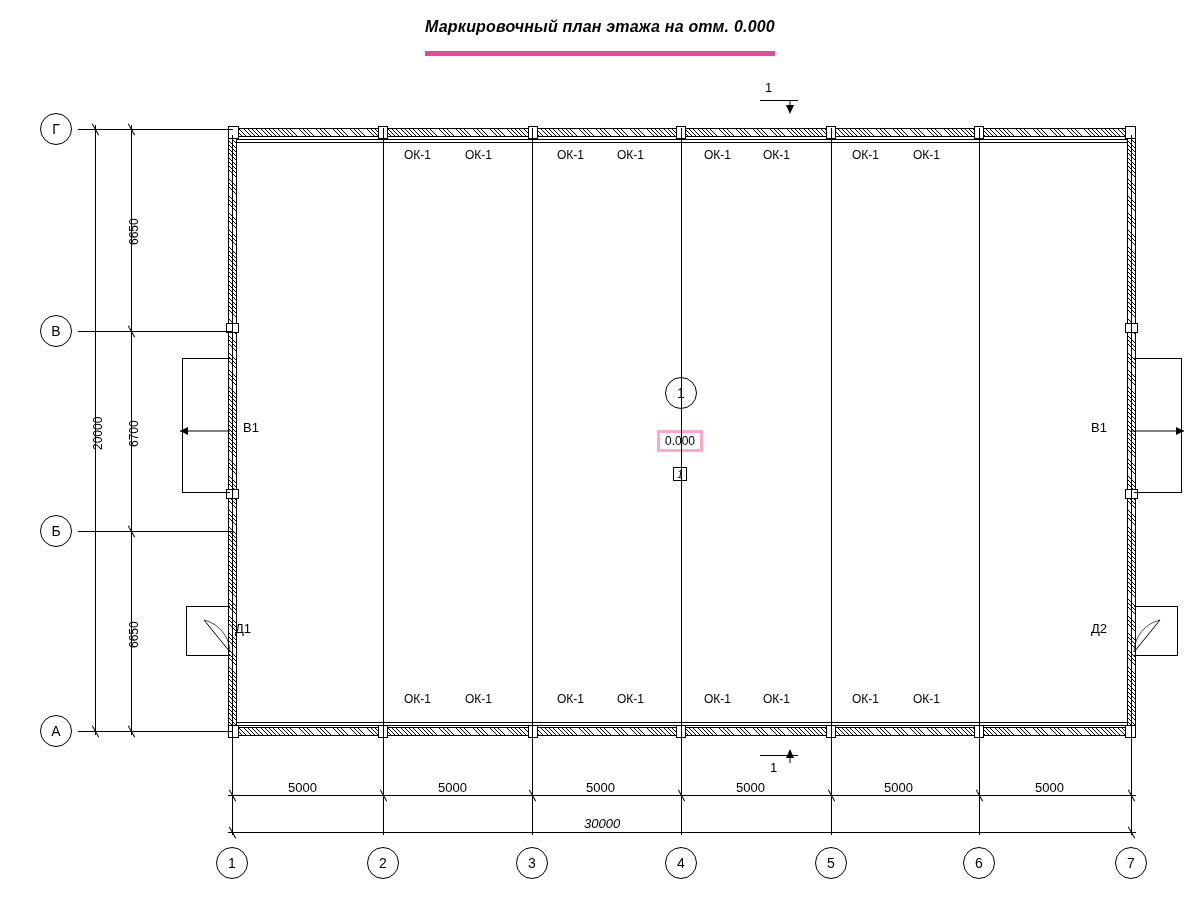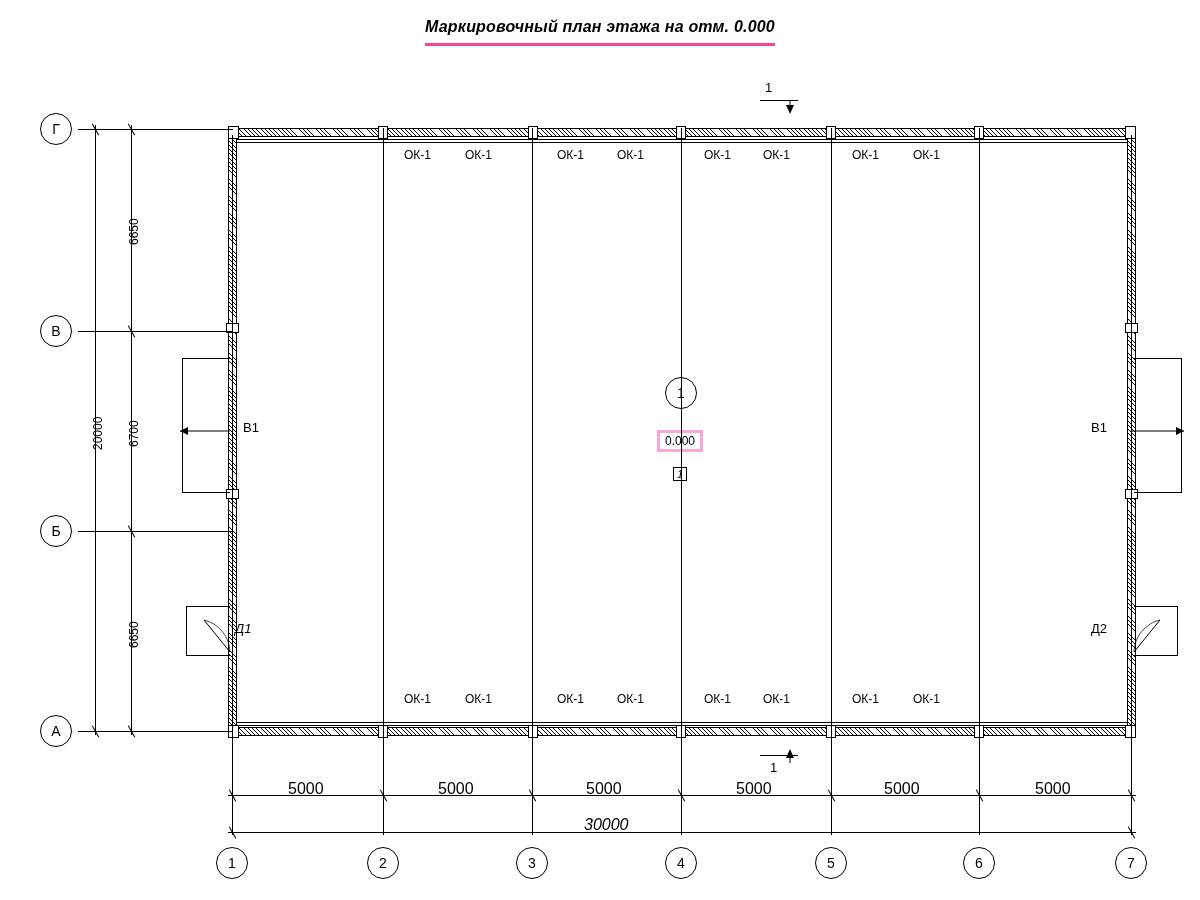--- a/index.html
+++ b/index.html
@@ -3,34 +3,34 @@
 <meta charset="utf-8">
 <style>
   html,body{margin:0;padding:0;background:#ffffff;}
   body{width:1200px;height:900px;font-family:"Liberation Sans",sans-serif;color:#000;}
   #sheet{position:relative;width:1200px;height:900px;overflow:hidden;}
 
   .title{
     position:absolute;left:0;top:18px;width:1200px;text-align:center;
     font-style:italic;font-weight:bold;font-size:16px;letter-spacing:.2px;
   }
-  .title span{border-bottom:3px solid #ec4899;padding-bottom:8px;}
+  .title span{border-bottom:5px solid #ec4899;padding-bottom:16px;}
 
   
   .ln{position:absolute;background:#000;}
   .hl{height:1px;}
   .vl{width:1px;}
 
   .bubble{
     position:absolute;width:32px;height:32px;border:1px solid #000;border-radius:50%;
     box-sizing:border-box;display:flex;align-items:center;justify-content:center;
     font-size:14px;background:#fff;
   }
 
-  .dimtxt{position:absolute;font-size:16px;white-space:nowrap;}
+  .dimtxt{position:absolute;font-size:13px;white-space:nowrap;}
   .vtxt{position:absolute;font-size:12px;white-space:nowrap;transform-origin:0 0;transform:rotate(-90deg);}
 
   .lbl{position:absolute;font-size:13px;white-space:nowrap;}
   .okl{position:absolute;font-size:12px;white-space:nowrap;}
 
   
   .wall{position:absolute;border:1px solid #000;background:#fff;box-sizing:border-box;}
   .wallhatch{
     position:absolute;box-sizing:border-box;border:1px solid #000;
     background:
@@ -112,21 +112,21 @@
   </svg>
   <div class="lbl" style="left:1091px;top:420px;">В1</div>
 
   <div class="ln vl" style="left:186px;top:606px;width:1px;height:49px;"></div>
   <div class="ln hl" style="left:186px;top:606px;width:44px;height:1px;"></div>
   <div class="ln hl" style="left:186px;top:655px;width:44px;height:1px;"></div>
   <svg style="position:absolute;left:200px;top:606px;width:36px;height:52px;">
     <line x1="30" y1="46" x2="4" y2="14" stroke="#000" stroke-width="1"></line>
     <path d="M30 46 A 34 34 0 0 0 4 14" fill="none" stroke="#000" stroke-width="0.7"></path>
   </svg>
-  <div class="lbl" style="left:235px;top:621px;font-style:italic;">Д1</div>
+  <div class="lbl" style="left:235px;top:621px;">Д1</div>
 
   <div class="ln vl" style="left:1177px;top:606px;width:1px;height:49px;"></div>
   <div class="ln hl" style="left:1134px;top:606px;width:44px;height:1px;"></div>
   <div class="ln hl" style="left:1134px;top:655px;width:44px;height:1px;"></div>
   <svg style="position:absolute;left:1128px;top:606px;width:36px;height:52px;">
     <line x1="6" y1="46" x2="32" y2="14" stroke="#000" stroke-width="1"></line>
     <path d="M6 46 A 34 34 0 0 1 32 14" fill="none" stroke="#000" stroke-width="0.7"></path>
   </svg>
   <div class="lbl" style="left:1091px;top:621px;">Д2</div>
 

